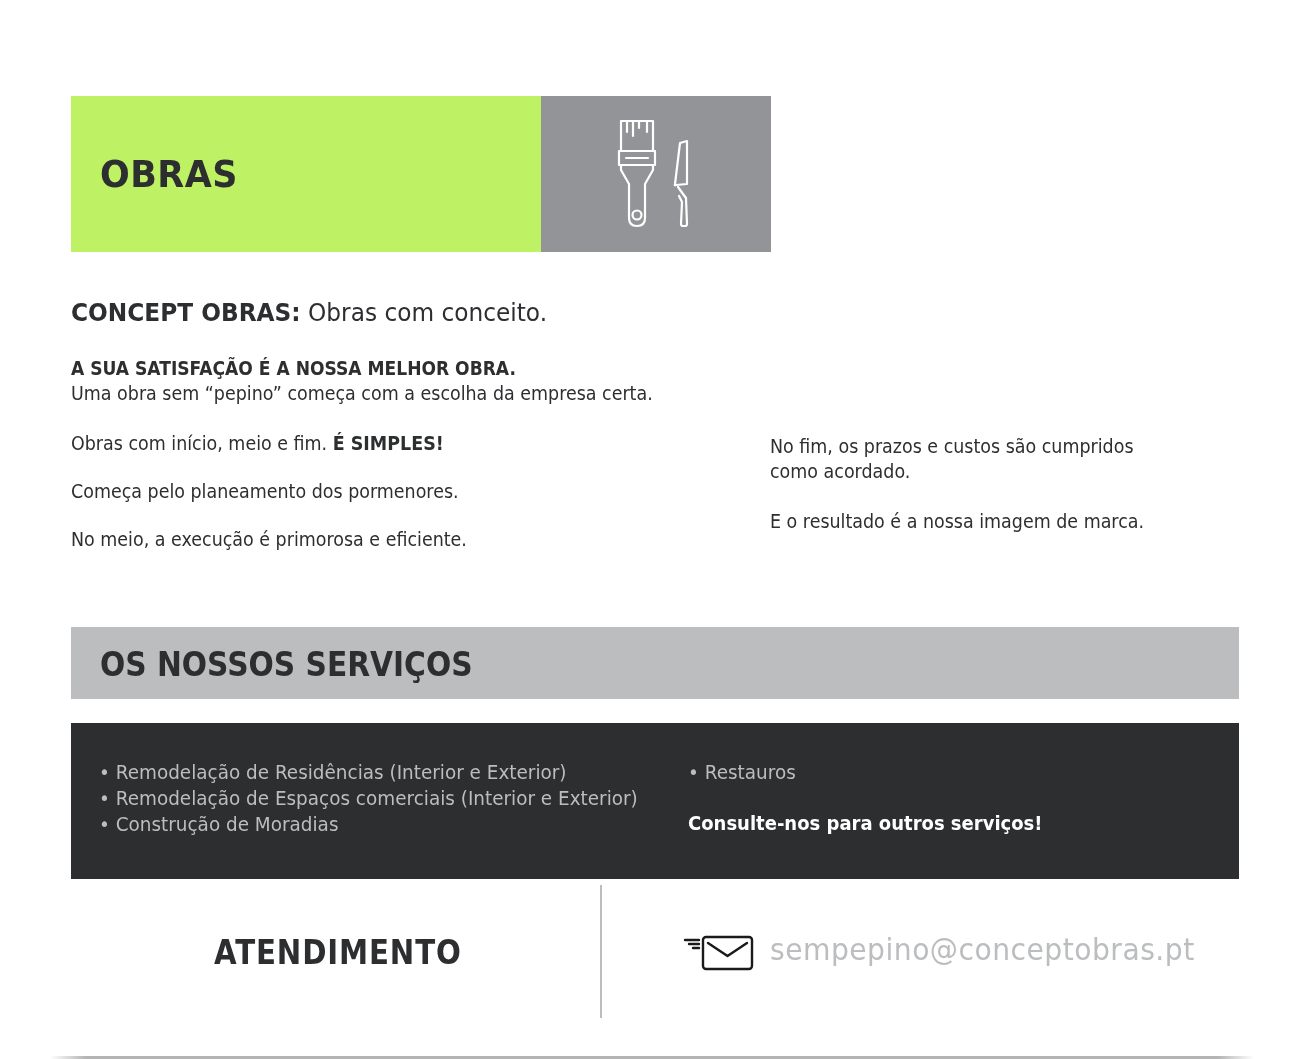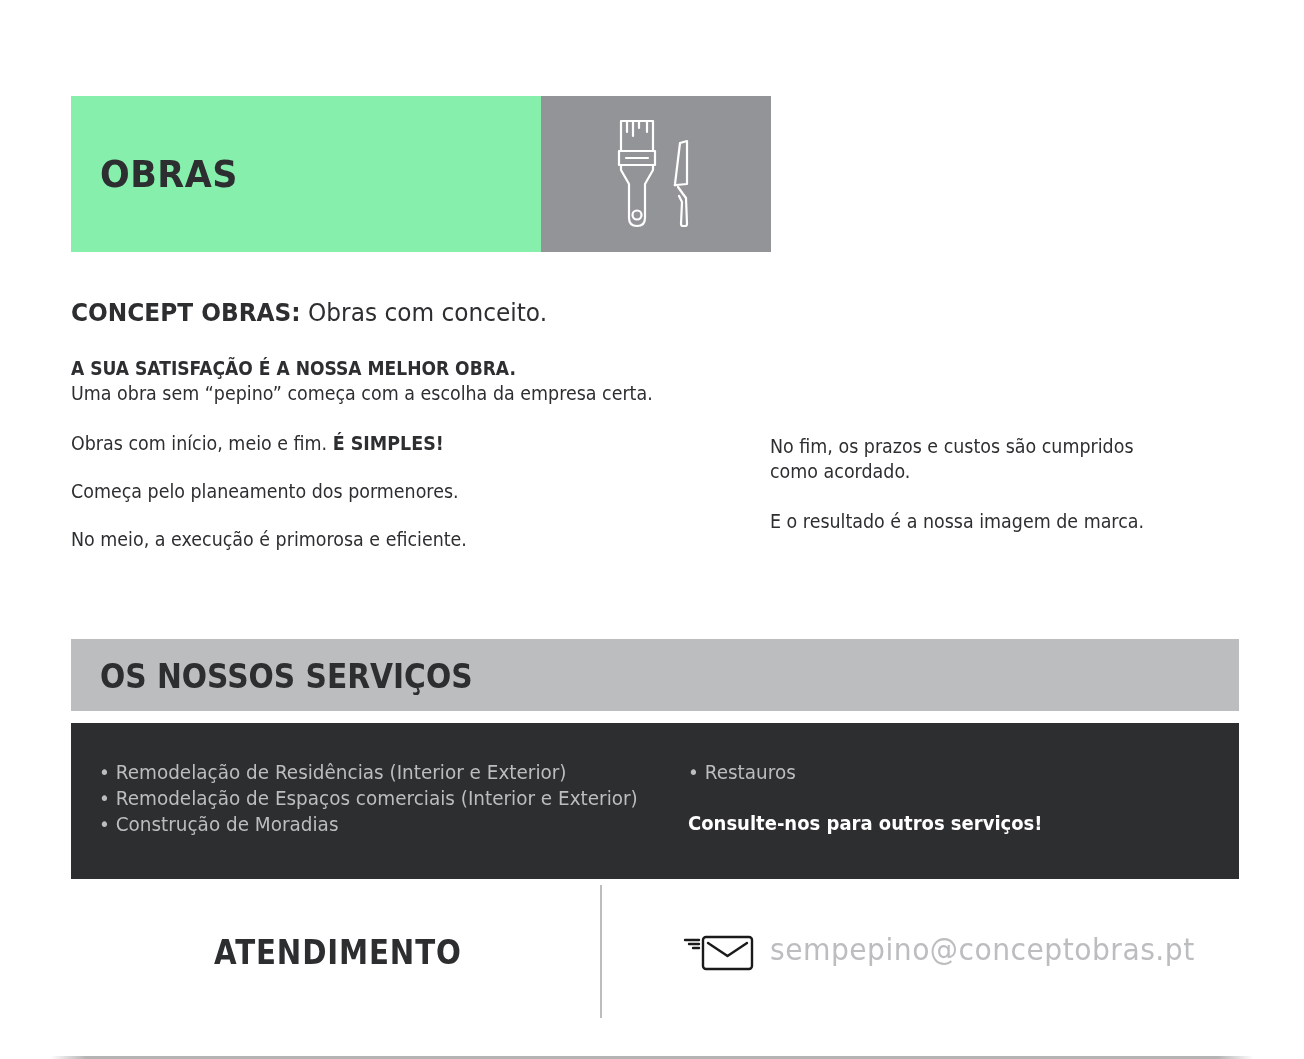--- a/index.html
+++ b/index.html
@@ -1,30 +1,30 @@
 <!DOCTYPE html>
 <html><head>
 <meta charset="utf-8">
 <style>
   html, body { margin:0; padding:0; background:#ffffff; }
   body { width:1304px; height:1059px; position:relative; overflow:hidden;
          font-family:"DejaVu Sans", sans-serif; color:#2d2e30; }
   .abs { position:absolute; }
-  .hero-left { left:71px; top:96px; width:524px; height:156px; background:#86efac; }
+  .hero-left { left:71px; top:96px; width:524px; height:156px; background:#bef264; }
   .hero-title { position:absolute; left:29px; top:56px; font-size:38px; font-weight:bold;
                 letter-spacing:0.5px; color:#2d2e30; font-family:"DejaVu Sans", sans-serif; transform:scaleX(0.92); transform-origin:left; }
   .hero-right { left:541px; top:96px; width:230px; height:156px; background:#939497; }
   .hero-right svg { position:absolute; left:72px; top:22px; }
   .tagline { left:71px; top:298px; font-size:25px; white-space:nowrap; transform:scaleX(0.93); transform-origin:left; }
   .tagline b { font-weight:bold; }
   .tagline span.light { font-weight:normal; }
   .sub-head { left:71px; top:357px; font-size:19px; font-weight:bold; white-space:nowrap; transform:scaleX(0.9); transform-origin:left; }
   .p { font-size:19px; white-space:nowrap; color:#2d2e30; transform:scaleX(0.92); transform-origin:left; line-height:25px; }
   .p b { font-weight:bold; }
-  .svc-head { left:71px; top:627px; width:1168px; height:72px; background:#bcbdbf;margin-top:12px; }
+  .svc-head { left:71px; top:627px; width:1168px; height:72px; background:#bcbdbf; }
   .svc-title { position:absolute; left:29px; top:18px; font-size:33px; font-weight:bold; white-space:nowrap; transform:scaleX(0.9); transform-origin:left; }
   .svc-body { left:71px; top:699px; width:1168px; height:156px; background:#2d2e30;margin-top:24px; }
   .svc-list { position:absolute; left:28px; top:36px; color:#bcbdbf; font-size:20px; line-height:26px; white-space:nowrap; transform:scaleX(0.92); transform-origin:left; }
   .svc-list2 { position:absolute; left:617px; top:36px; color:#bcbdbf; font-size:20px; line-height:26px; white-space:nowrap; transform:scaleX(0.92); transform-origin:left; }
   .svc-cta { position:absolute; left:617px; top:88px; color:#ffffff; font-size:20px; font-weight:bold; white-space:nowrap; transform:scaleX(0.9); transform-origin:left; }
   .divider { left:600px; top:885px; width:2px; height:133px; background:#bcbdbf; }
   .atend { left:214px; top:932px; font-size:34px; font-weight:bold; letter-spacing:1px; white-space:nowrap; transform:scaleX(0.86); transform-origin:left; }
   .mail-icon { left:683px; top:934px; }
   .email { left:770px; top:932px; font-size:30px; color:#bcbdbf; white-space:nowrap; letter-spacing:0.5px; transform:scaleX(0.94); transform-origin:left; }
   .bottom-rule { left:50px; top:1056px; width:1204px; height:3px;

